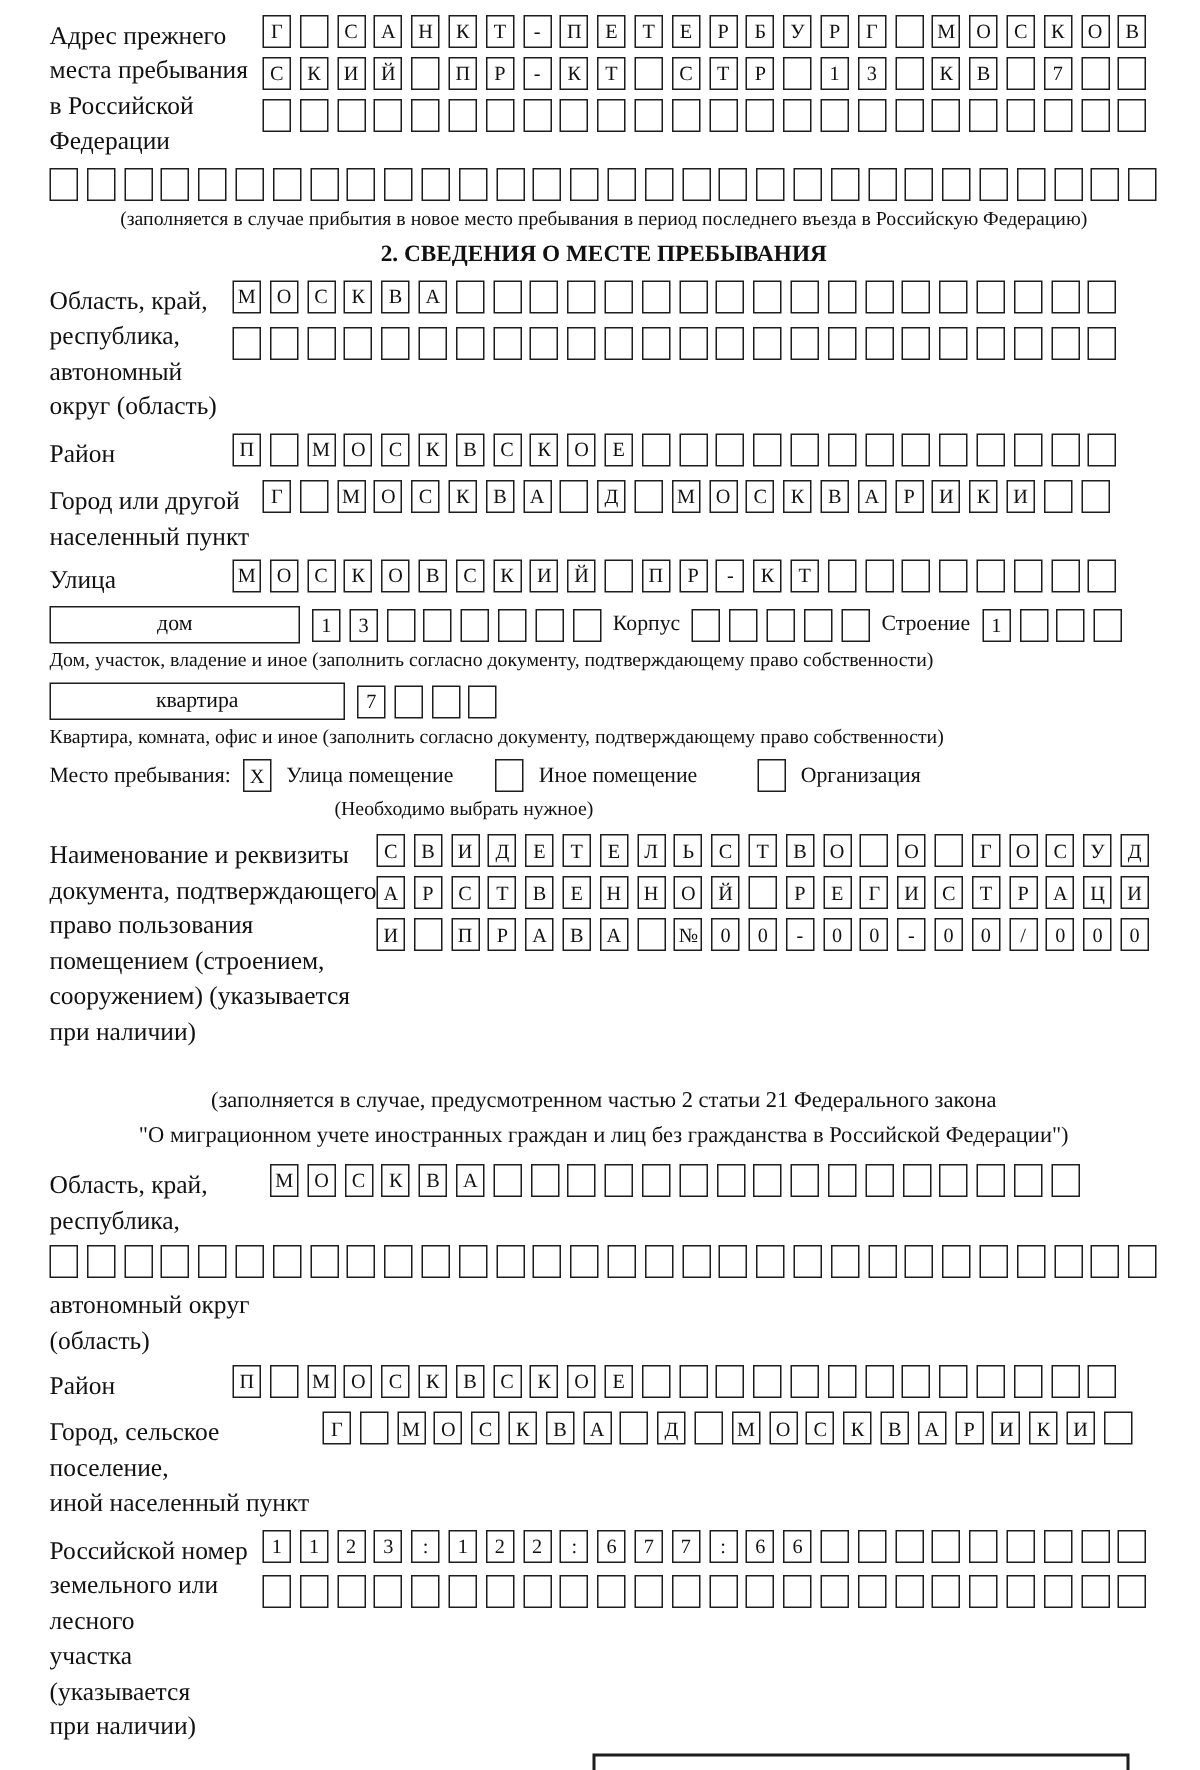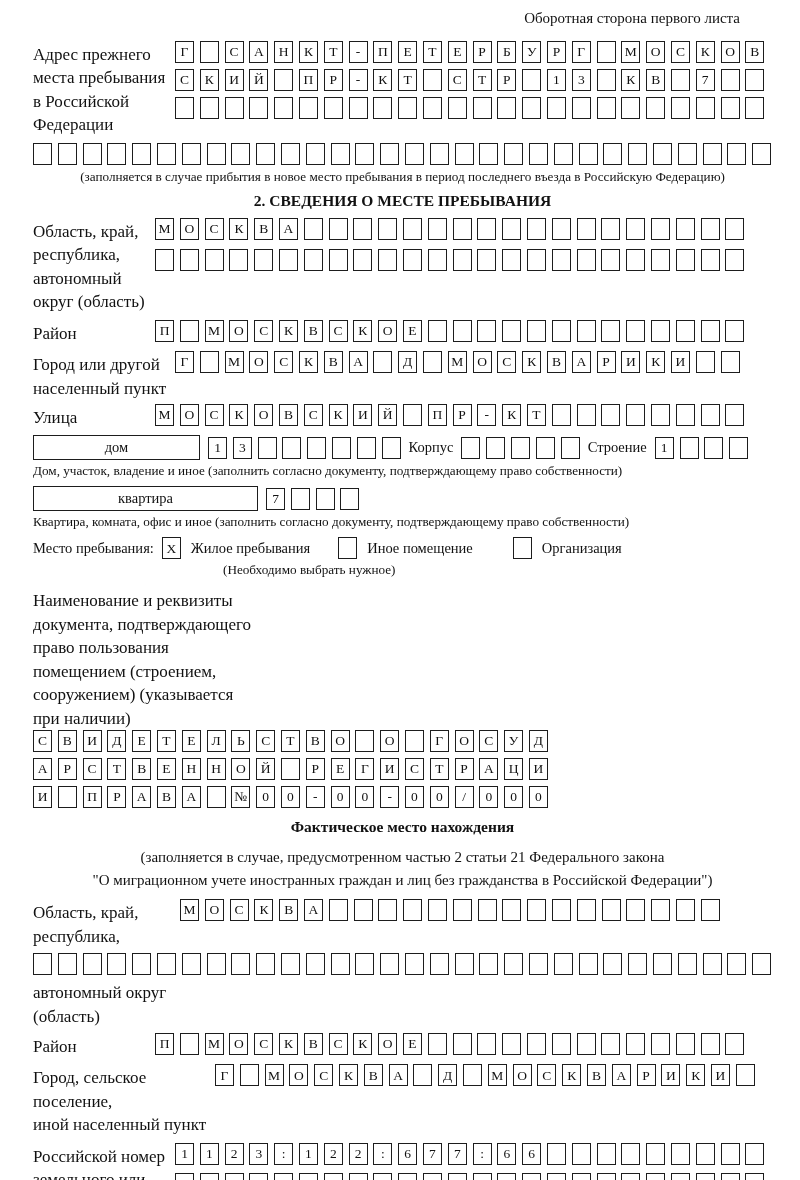--- a/index.html
+++ b/index.html
@@ -49,21 +49,20 @@
     border:2px solid #1d1d1d;margin-left:362px;margin-top:4px;
     background:#fff;
   }
   .fullrow{margin:2px 0 4px 0;}
 </style>
 </head>
 <body>
 
 <div class="page">
 
-  <div class="hdr-right">Оборотная сторона первого листа</div>
 
   <div class="field">
     <div class="label" style="width:142px;">Адрес прежнего
 места пребывания
 в Российской
 Федерации</div>
     <div class="rows">
       <div class="boxrow">
           <span class="cell">Г</span>
           <span class="cell"></span>
@@ -360,49 +359,49 @@
     <div class="boxrow">
         <span class="cell">1</span>
         <span class="cell"></span>
         <span class="cell"></span>
         <span class="cell"></span>
       </div>
   </div>
   <div class="caption">Дом, участок, владение и иное (заполнить согласно документу, подтверждающему право собственности)</div>
 
   <div class="inline-row">
-    <div class="label-box" style="width:225px;">квартира</div>
+    <div class="label-box" style="width:197px;">квартира</div>
     <div class="small-gap"></div>
     <div class="boxrow">
         <span class="cell">7</span>
         <span class="cell"></span>
         <span class="cell"></span>
         <span class="cell"></span>
       </div>
   </div>
   <div class="caption">Квартира, комната, офис и иное (заполнить согласно документу, подтверждающему право собственности)</div>
 
   <div class="mesto-row">
     <span>Место пребывания:</span>
     <div class="boxrow" style="margin-left:8px;">
         <span class="cell">X</span>
       </div>
-    <span>Жилое пребывания</span>
+    <span>Улица помещение</span>
     <div class="boxrow" style="margin-left:28px;">
         <span class="cell"></span>
       </div>
     <span>Иное помещение</span>
     <div class="boxrow" style="margin-left:40px;">
         <span class="cell"></span>
       </div>
     <span>Организация</span>
   </div>
   <div class="caption" style="margin-left:190px;margin-bottom:9px;">(Необходимо выбрать нужное)</div>
 
-  <div class="field" style="margin-bottom:10px;flex-direction:column;">
+  <div class="field" style="margin-bottom:24px;">
     <div class="label" style="width:218px;">Наименование и реквизиты
 документа, подтверждающего
 право пользования
 помещением (строением,
 сооружением) (указывается
 при наличии)</div>
     <div class="rows">
       <div class="boxrow">
           <span class="cell">С</span>
           <span class="cell">В</span>
@@ -468,21 +467,20 @@
           <span class="cell">0</span>
           <span class="cell">0</span>
           <span class="cell">/</span>
           <span class="cell">0</span>
           <span class="cell">0</span>
           <span class="cell">0</span>
         </div>
     </div>
   </div>
 
-  <div class="sec-title" style="margin-bottom:10px;">Фактическое место нахождения</div>
   <div class="fact-captions">
     <div>(заполняется в случае, предусмотренном частью 2 статьи 21 Федерального закона</div>
     <div>"О миграционном учете иностранных граждан и лиц без гражданства в Российской Федерации")</div>
   </div>
 
   <div class="field" style="margin-bottom:5px;">
     <div class="label" style="width:147px;">Область, край,
 республика,</div>
     <div class="boxrow">
         <span class="cell">М</span>

